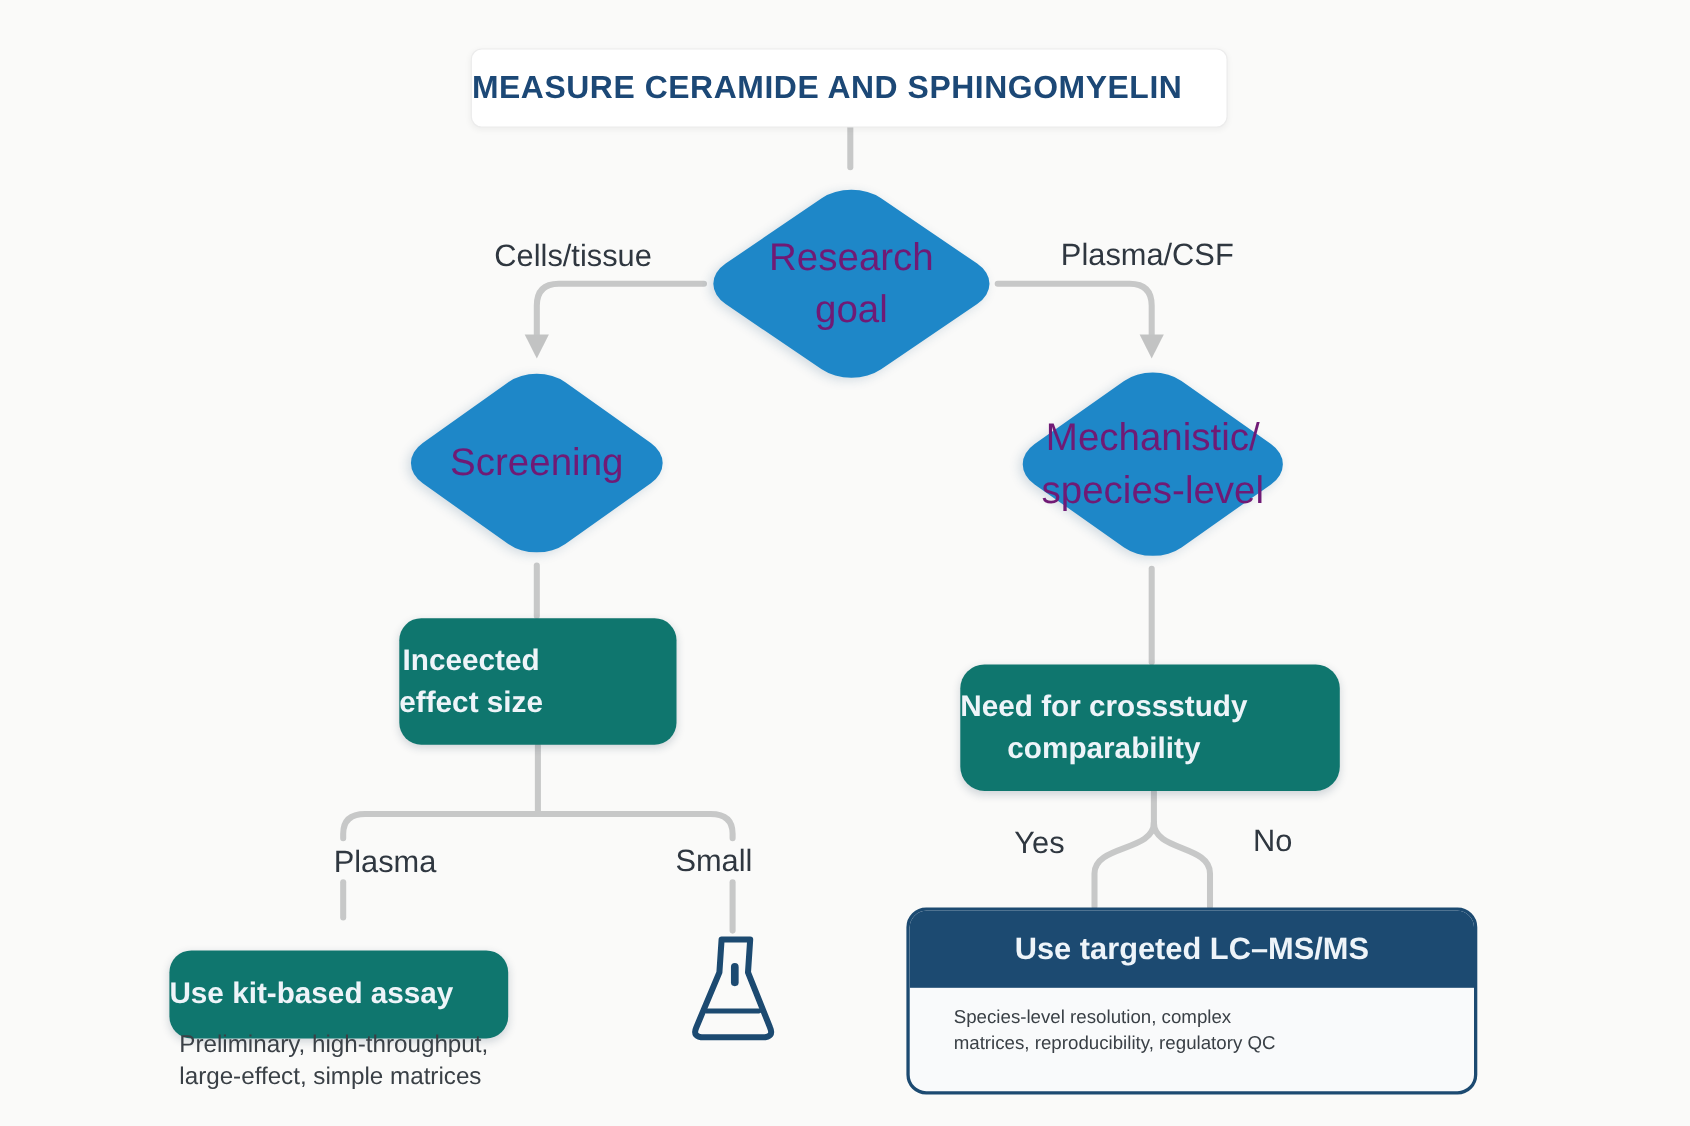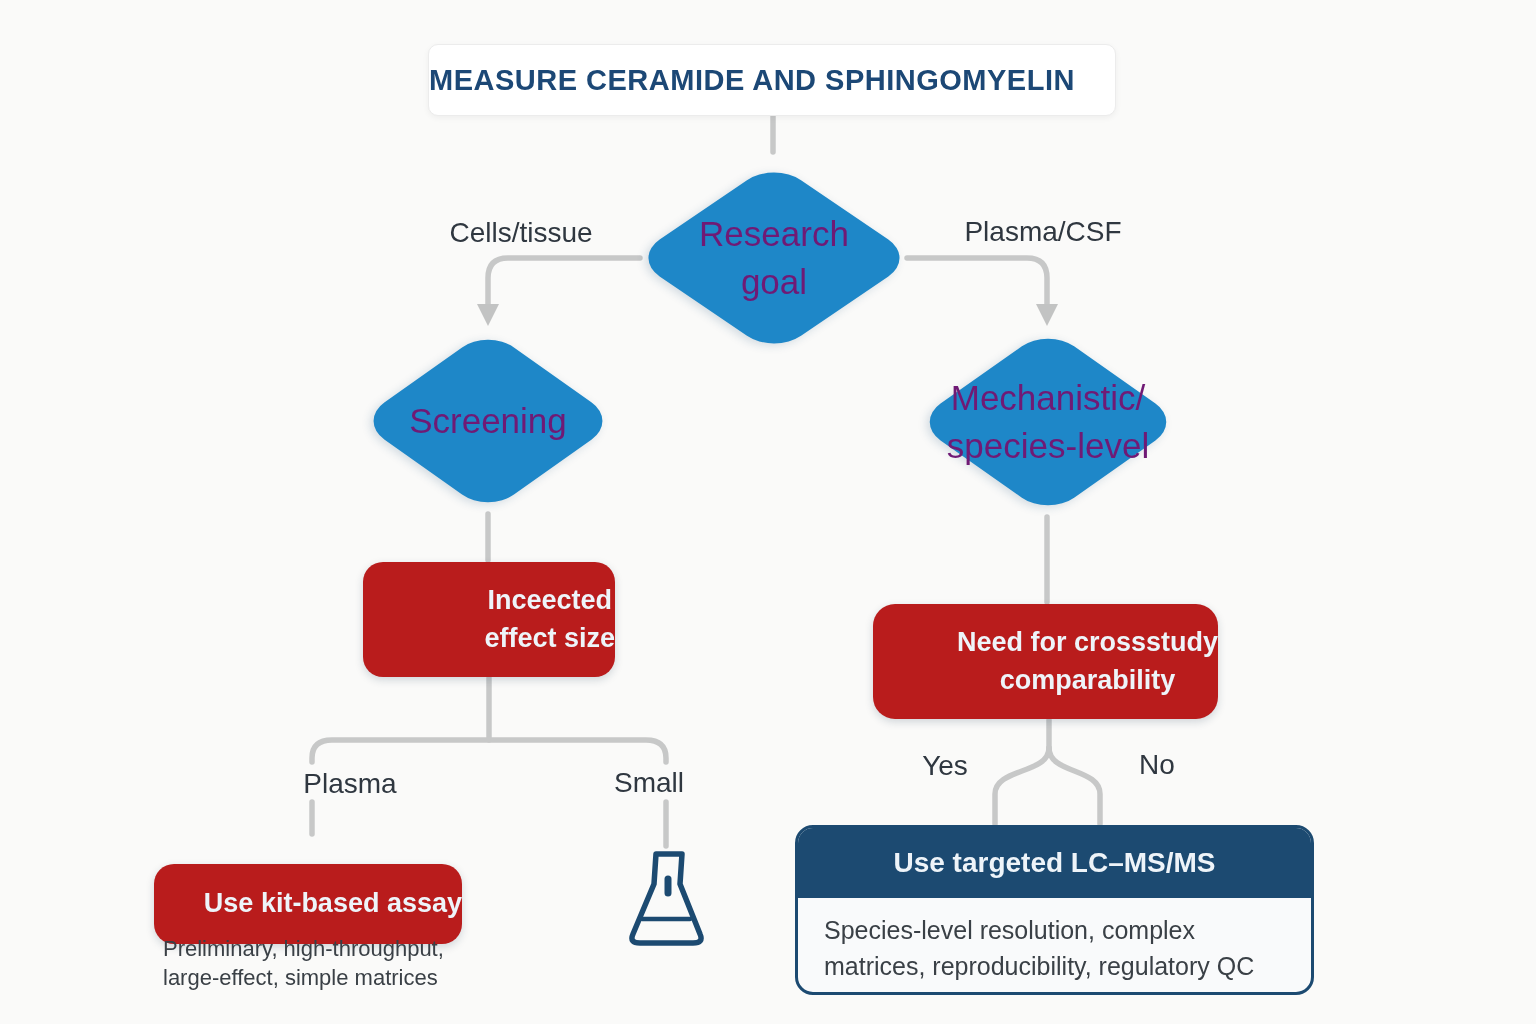--- a/index.html
+++ b/index.html
@@ -65,23 +65,23 @@
     color: #701a75;
     font-size: 35px;
     font-weight: 500;
     line-height: 1.38;
     text-align: center;
     white-space: pre-line;
   }
 
   .navy-box {
     position: absolute;
-    background: #b91c1c;
+    background: #0f766e;
     border-radius: 20px;
-    display: flex; align-items: center; justify-content: flex-end;
+    display: flex; align-items: center; justify-content: flex-start;
     box-shadow: 0 3px 8px rgba(20,50,80,0.18);
     z-index: 2;
   }
   .navy-label {
     color: #eef4f9;
     font-size: 27px;
     font-weight: 600;
     line-height: 1.4;
     text-align: center;
     white-space: pre-line;
@@ -101,42 +101,42 @@
     position: absolute;
     color: #3a4046;
     font-size: 22px;
     line-height: 1.32;
     white-space: pre-line;
     z-index: 2;
   }
 
   .result-box {
     position: absolute;
-    left: 795px; top: 825px; width: 519px; height: 170px;
+    left: 824px; top: 825px; width: 519px; height: 170px;
     background: #f9fafb;
     border: 3px solid #1c4a71;
     border-radius: 18px;
     overflow: hidden;
     z-index: 2;
   }
   .result-header {
     height: 70px;
     background: #1c4a71;
     display: flex; align-items: center; justify-content: center;
   }
   .result-header span {
     color: #eef4f9;
     font-size: 28px;
     font-weight: 600;
     white-space: nowrap;
   }
   .result-body {
-    padding: 15px 26px 0 26px;
+    padding: 15px 26px 0 40px;
     color: #3a4046;
-    font-size: 25px;
+    font-size: 17px;
     line-height: 1.42;
     white-space: pre-line;
   }
 
   .flask {
     position: absolute;
     left: 627px; top: 850px;
     z-index: 2;
   }
   .flask path, .flask line {

